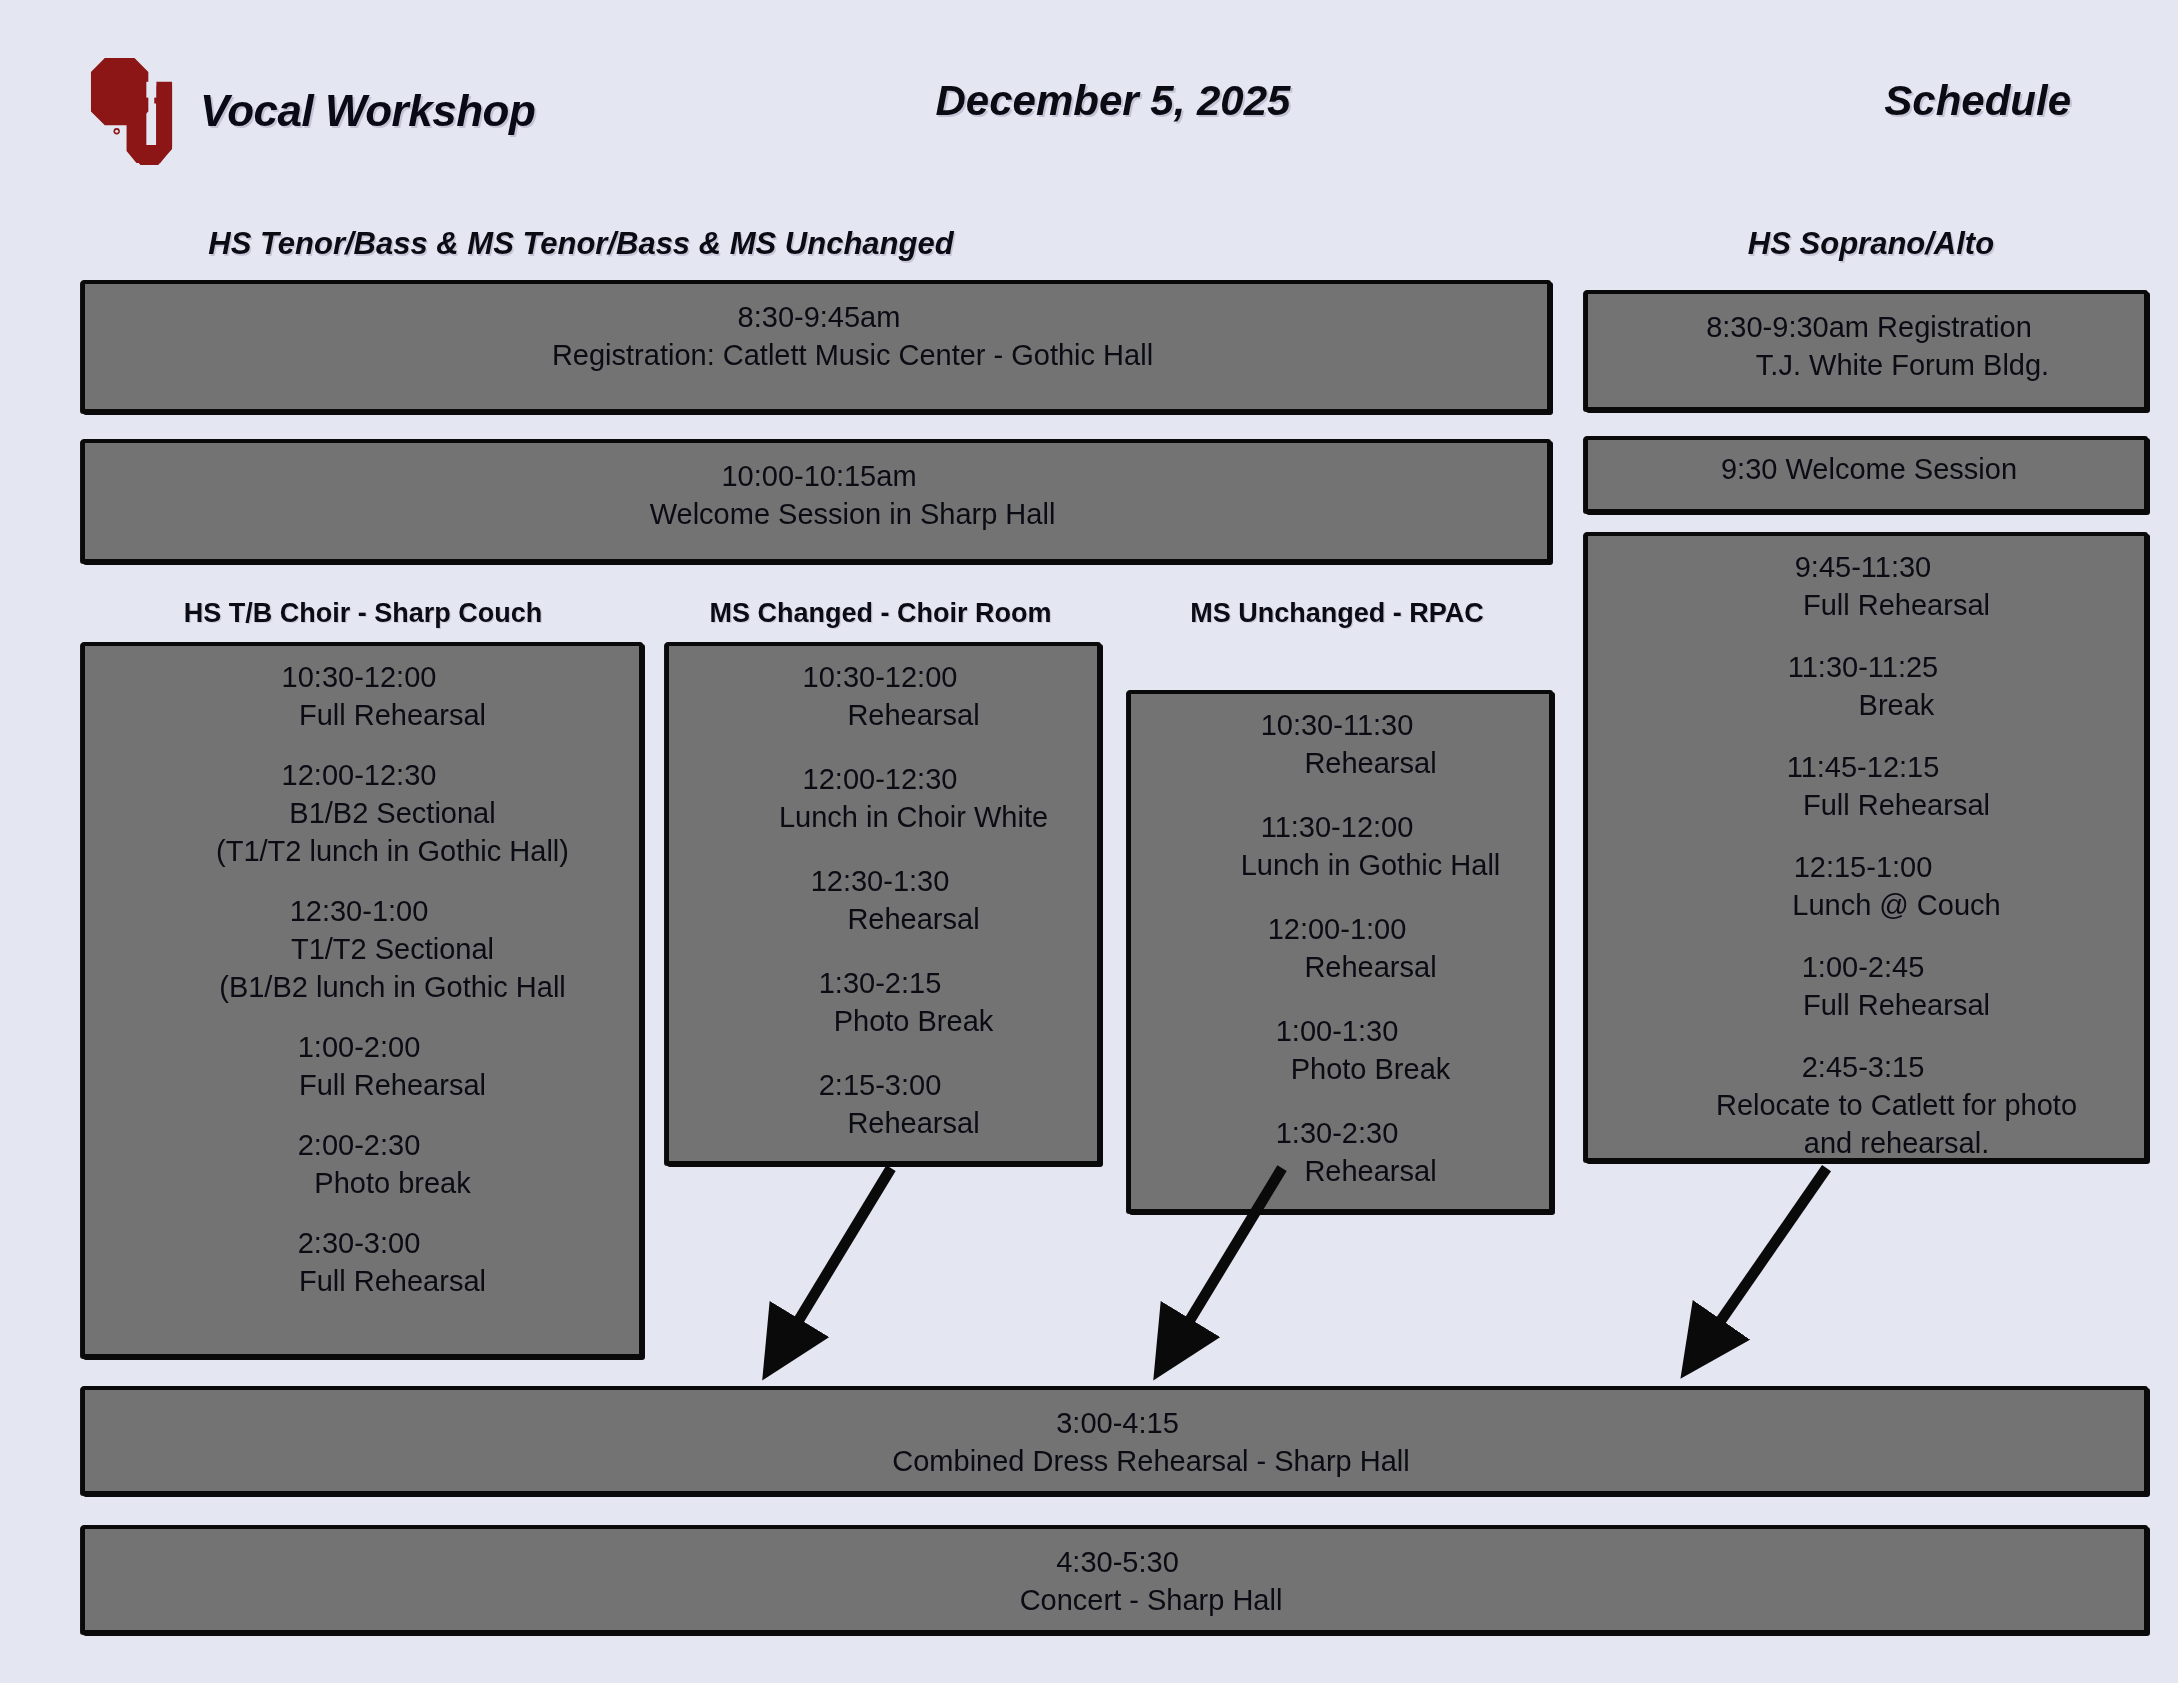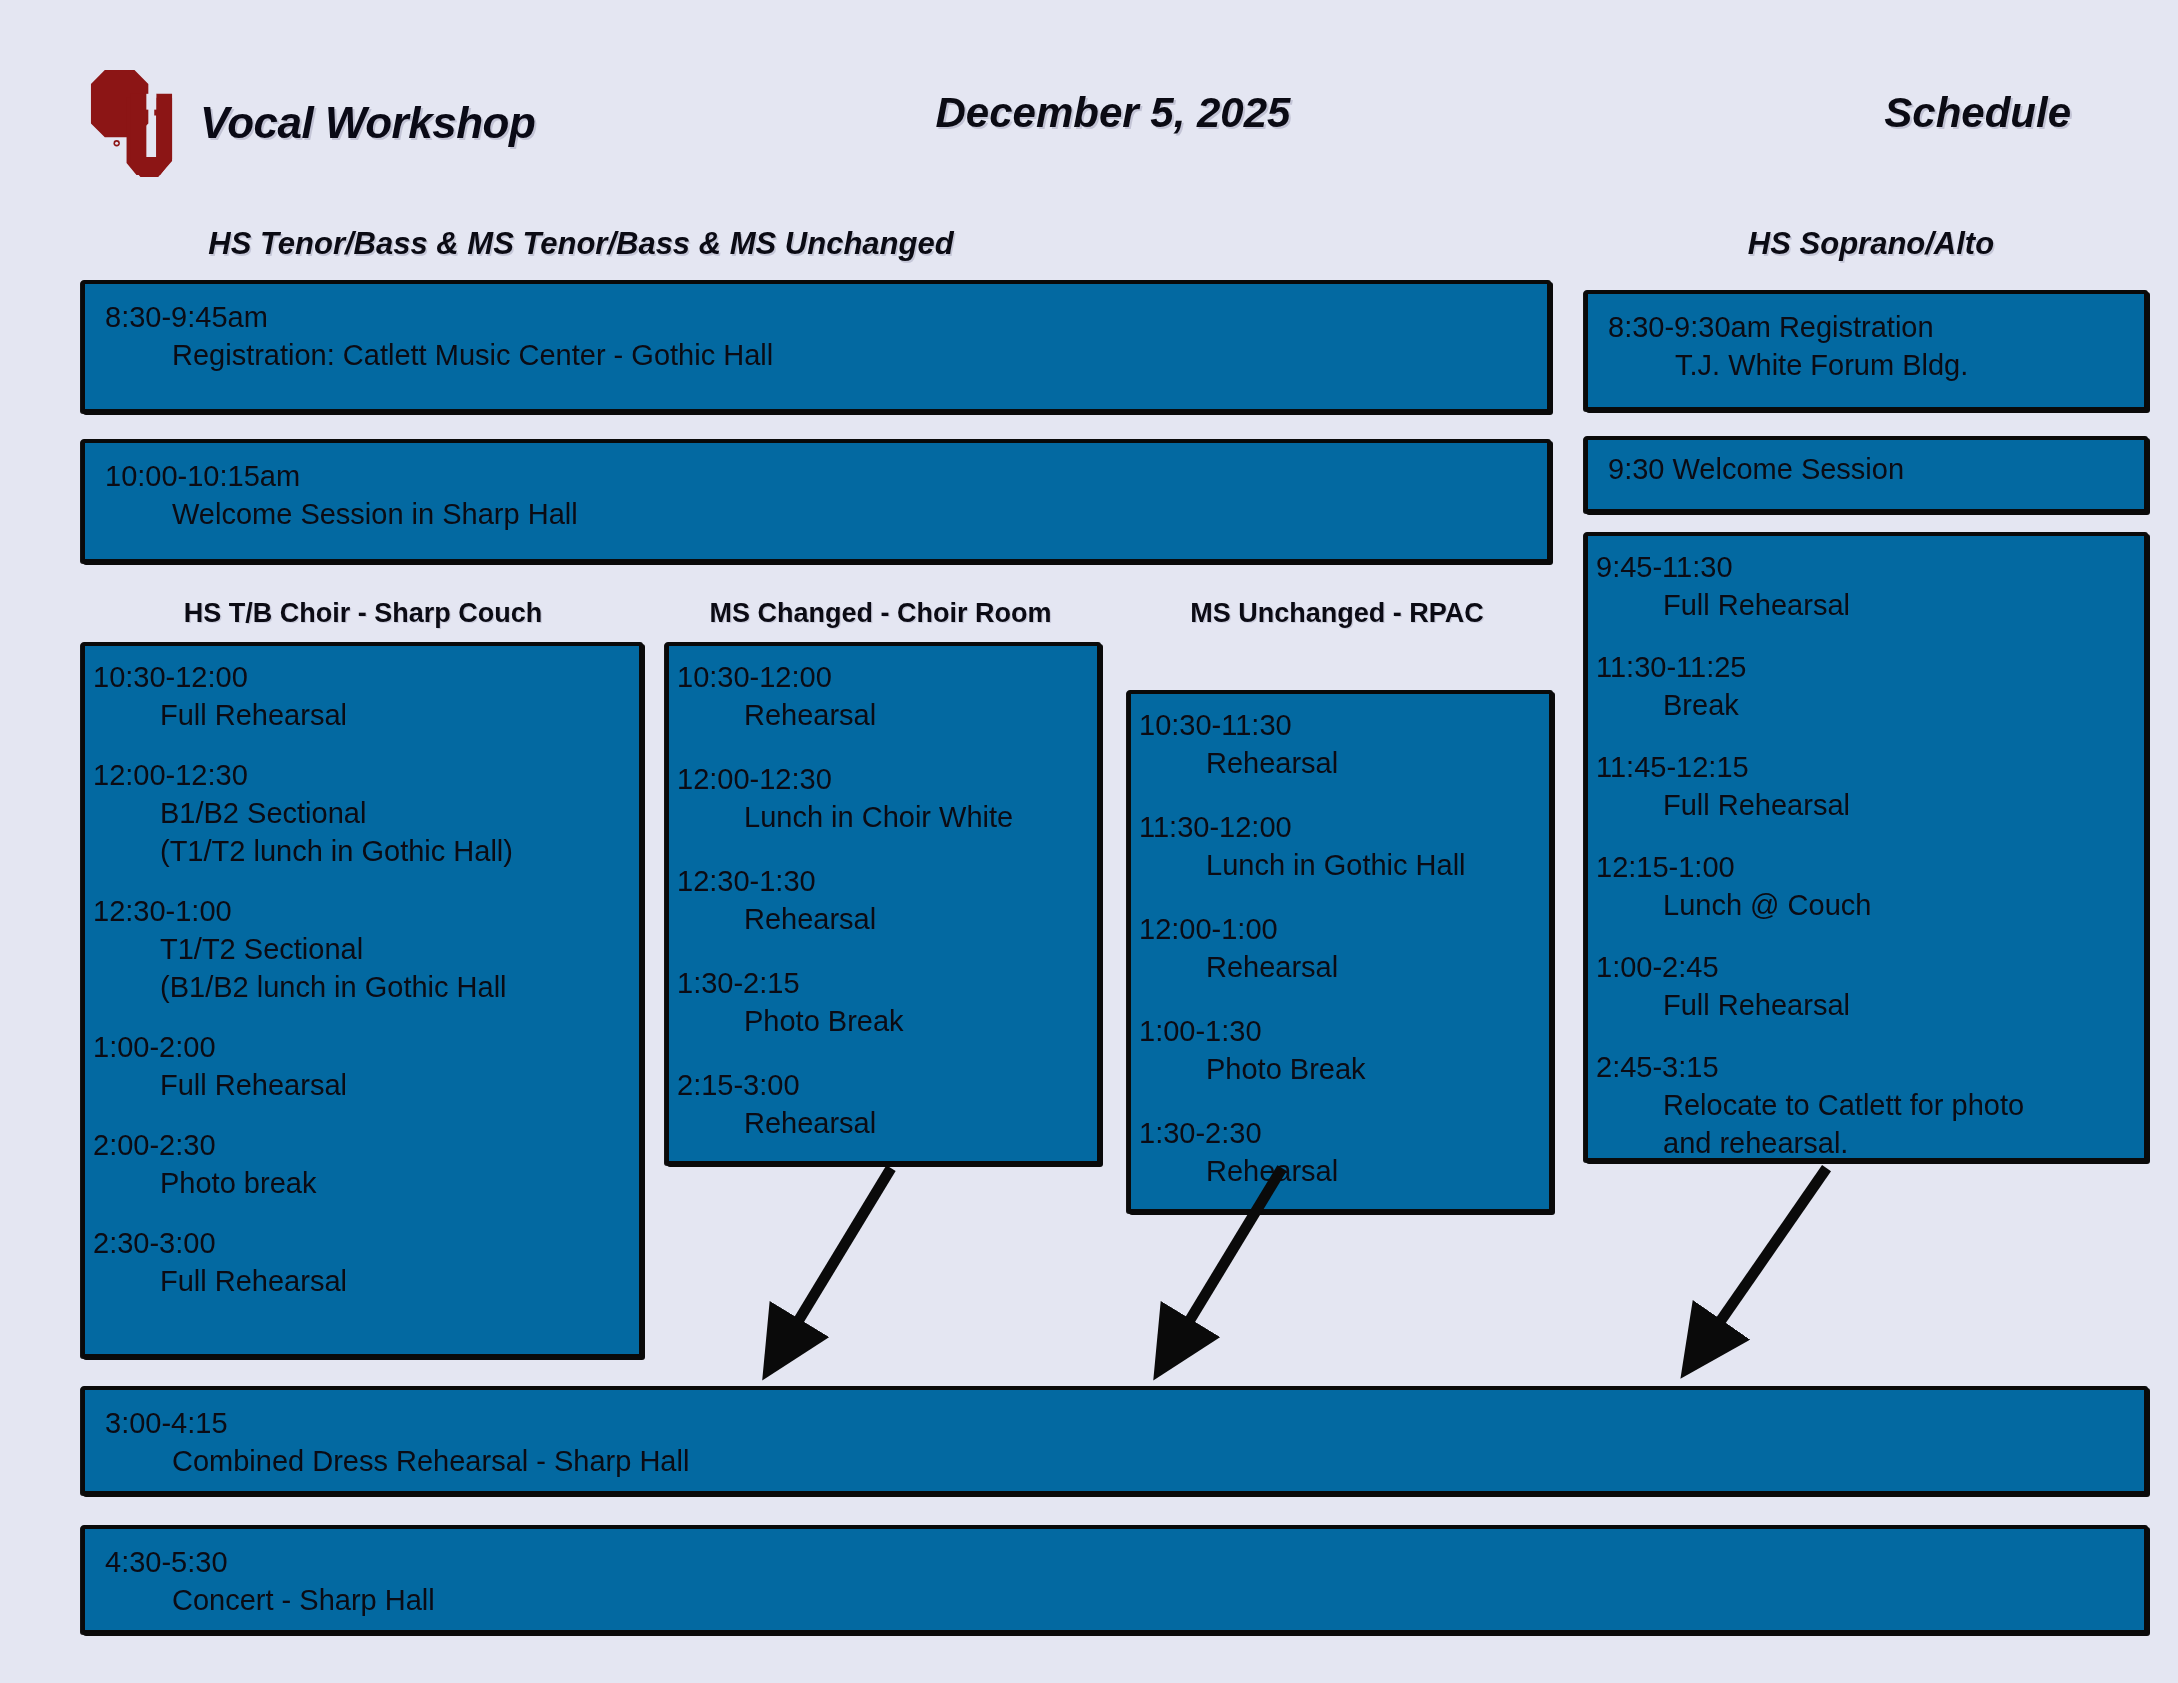--- a/index.html
+++ b/index.html
@@ -11,21 +11,21 @@
     background: #e4e6f2;
     font-family: "Liberation Sans", sans-serif;
     color: #0b0b14;
     overflow: hidden;
     position: relative;
   }
 
   
   .header {
     position: absolute;
-    left: 0; top: 16px;
+    left: 0; top: 4px;
     width: 2178px; height: 178px;
   }
   .brand {
     position: absolute;
     left: 87px; top: 48px;
     display: flex; align-items: center; gap: 22px;
   }
   .ou-logo { width: 91px; height: 117px; display: block; }
   .brand-title {
     font-size: 44px;
@@ -69,24 +69,25 @@
     font-weight: bold;
     font-size: 27px;
     text-align: center;
     white-space: nowrap;
     text-shadow: 1.2px 1.2px 0 rgba(120,120,150,0.25);
   }
 
   
   .box {
     position: absolute;
-    background: #0369a1;
+    background: #737373;
     border: 4px solid #0a0a0a;
     border-radius: 3px;
     box-shadow: 2px 2px 0 #0a0a0a, -1px 1px 0 #151515;
+    text-align: center;
   }
   .box::before {
     
     content: "";
     position: absolute;
     left: -2px; right: -2px; top: -2px; bottom: -2px;
     border: 1.5px solid rgba(10,10,10,0.55);
     border-radius: 4px;
     pointer-events: none;
   }

